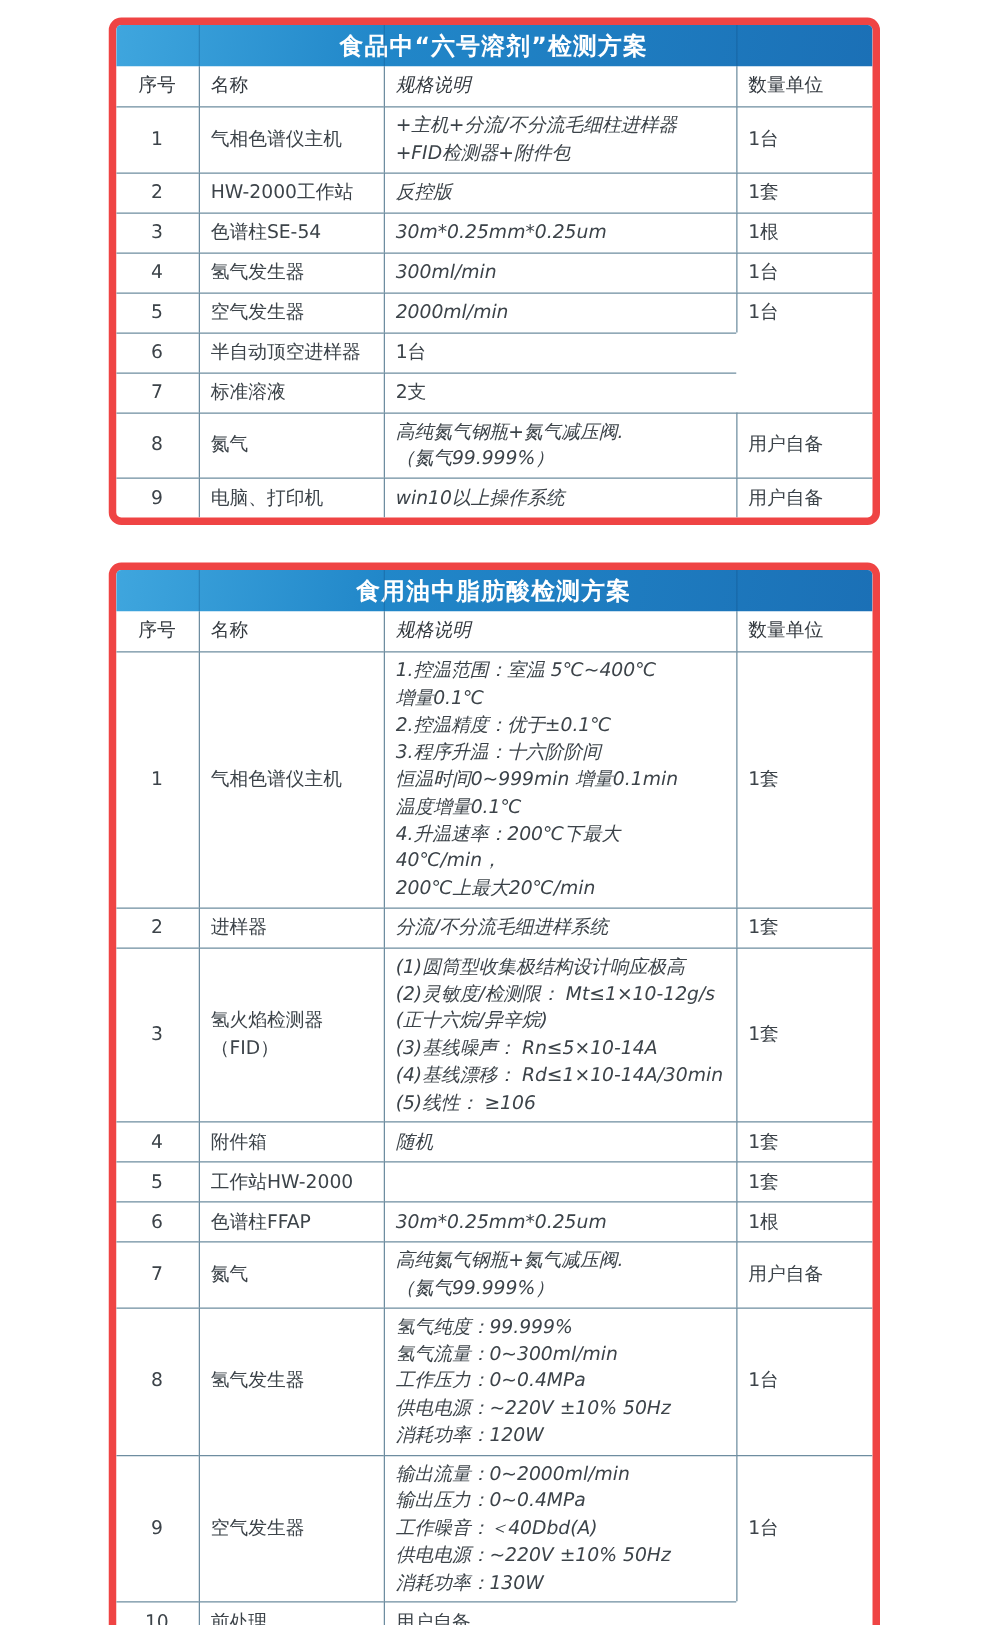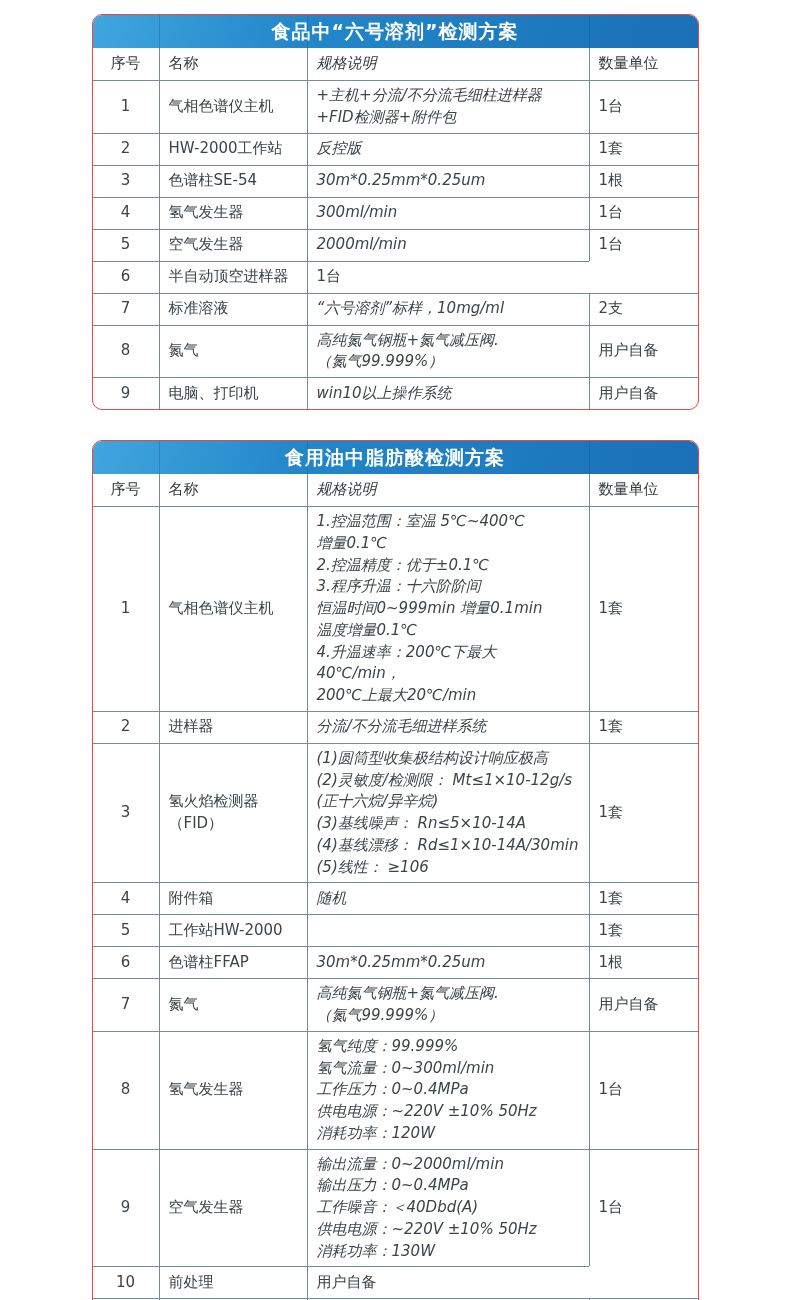--- a/index.html
+++ b/index.html
@@ -6,21 +6,21 @@
   body{
     width:790px;height:1300px;box-sizing:border-box;
     background:#ffffff;
     font-family:"DejaVu Sans","Liberation Sans",sans-serif;
     color:#3c4349;
   }
   .page{padding-top:14px;}
   .table-card{
     width:605px;
     margin:0 auto;
-    border:1px solid #ef4444;
+    border:6px solid #ef4444;
     border-radius:10px;
     overflow:hidden;
     background:#ffffff;
   }
   .table-card + .table-card{margin-top:30px;}
   .title-bar{
     position:relative;
     height:33px;
     display:flex;align-items:center;justify-content:center;
     background:linear-gradient(100deg,#3fa6de 0%,#2187c9 35%,#1b70b6 100%);
@@ -99,21 +99,20 @@
       <div class="td c-qty">1台</div>
     </div>
     <div class="tr">
       <div class="td c-no">6</div>
       <div class="td c-name">半自动顶空进样器</div>
       <div class="td c-qty">1台</div>
     </div>
     <div class="tr">
       <div class="td c-no">7</div>
       <div class="td c-name">标准溶液</div>
-      <div class="td c-spec">“六号溶剂”标样，10mg/ml</div>
       <div class="td c-qty">2支</div>
     </div>
     <div class="tr">
       <div class="td c-no">8</div>
       <div class="td c-name">氮气</div>
       <div class="td c-spec">高纯氮气钢瓶+氮气减压阀.
 （氮气99.999%）</div>
       <div class="td c-qty">用户自备</div>
     </div>
     <div class="tr">

